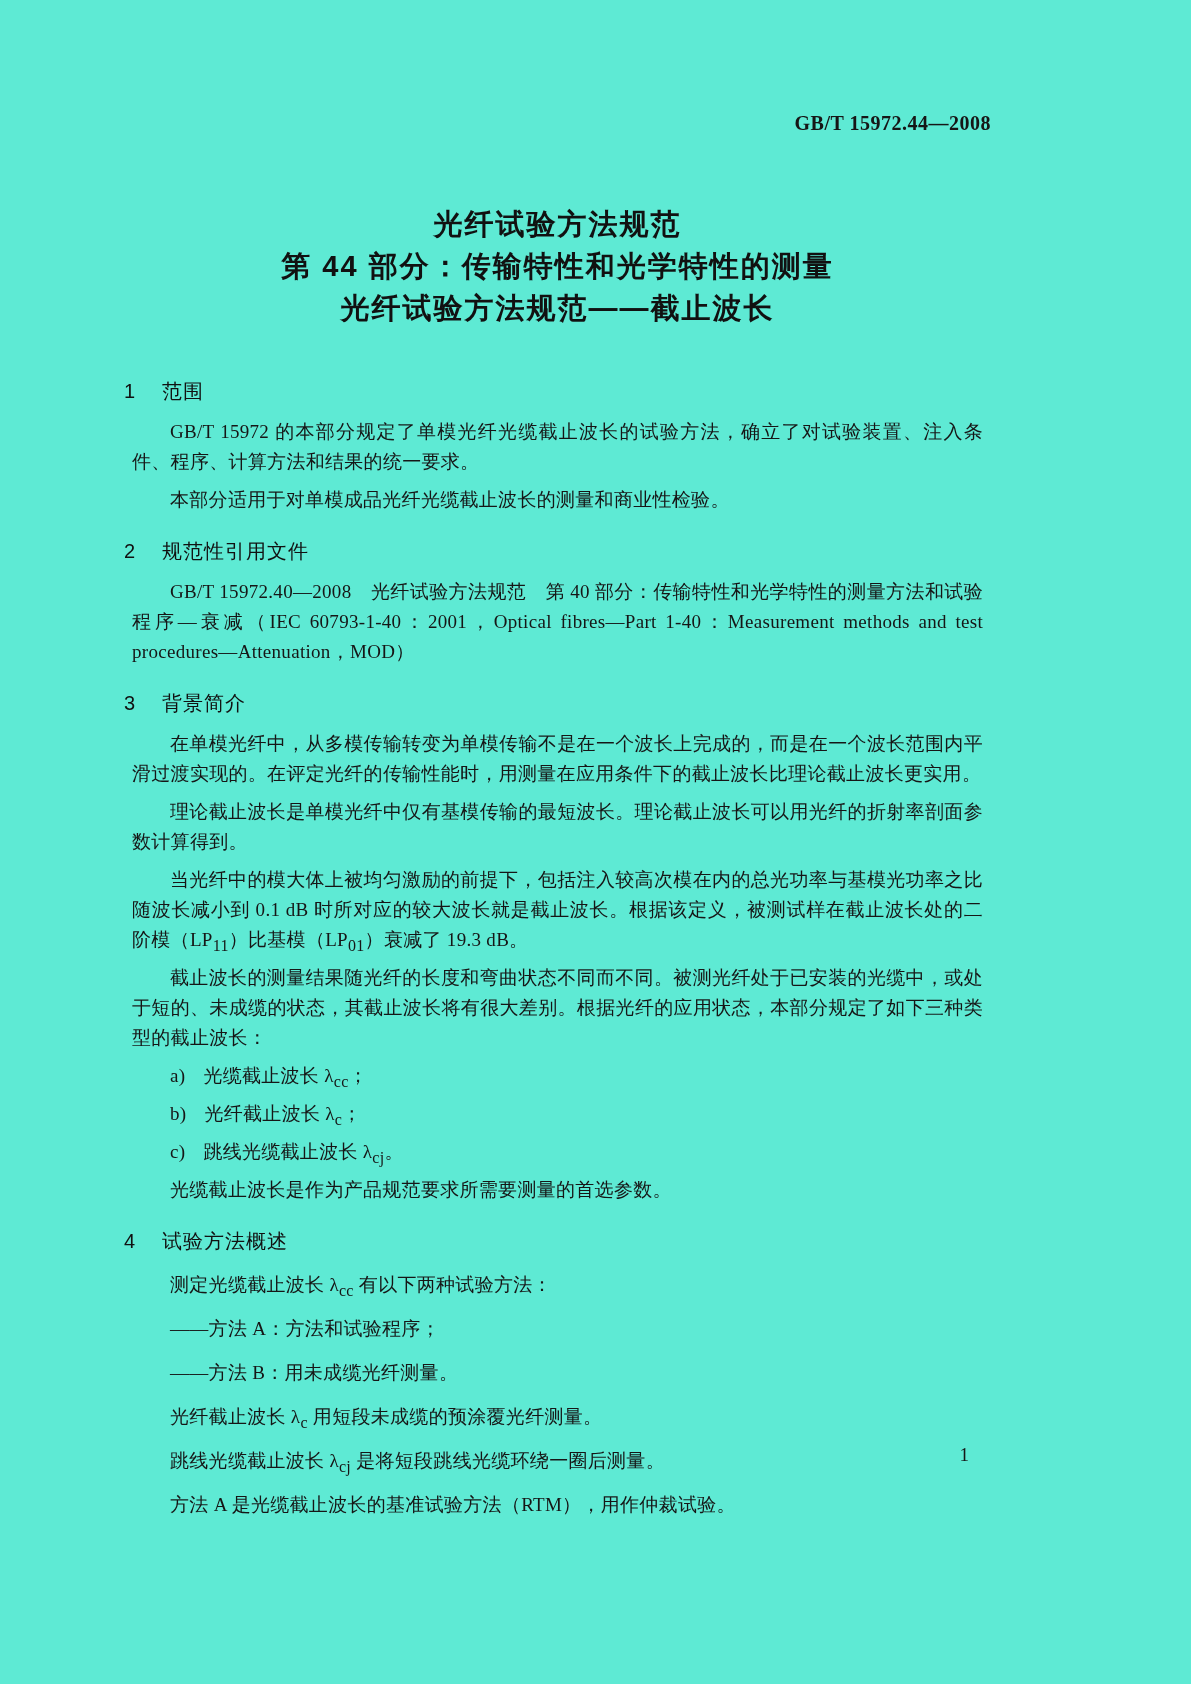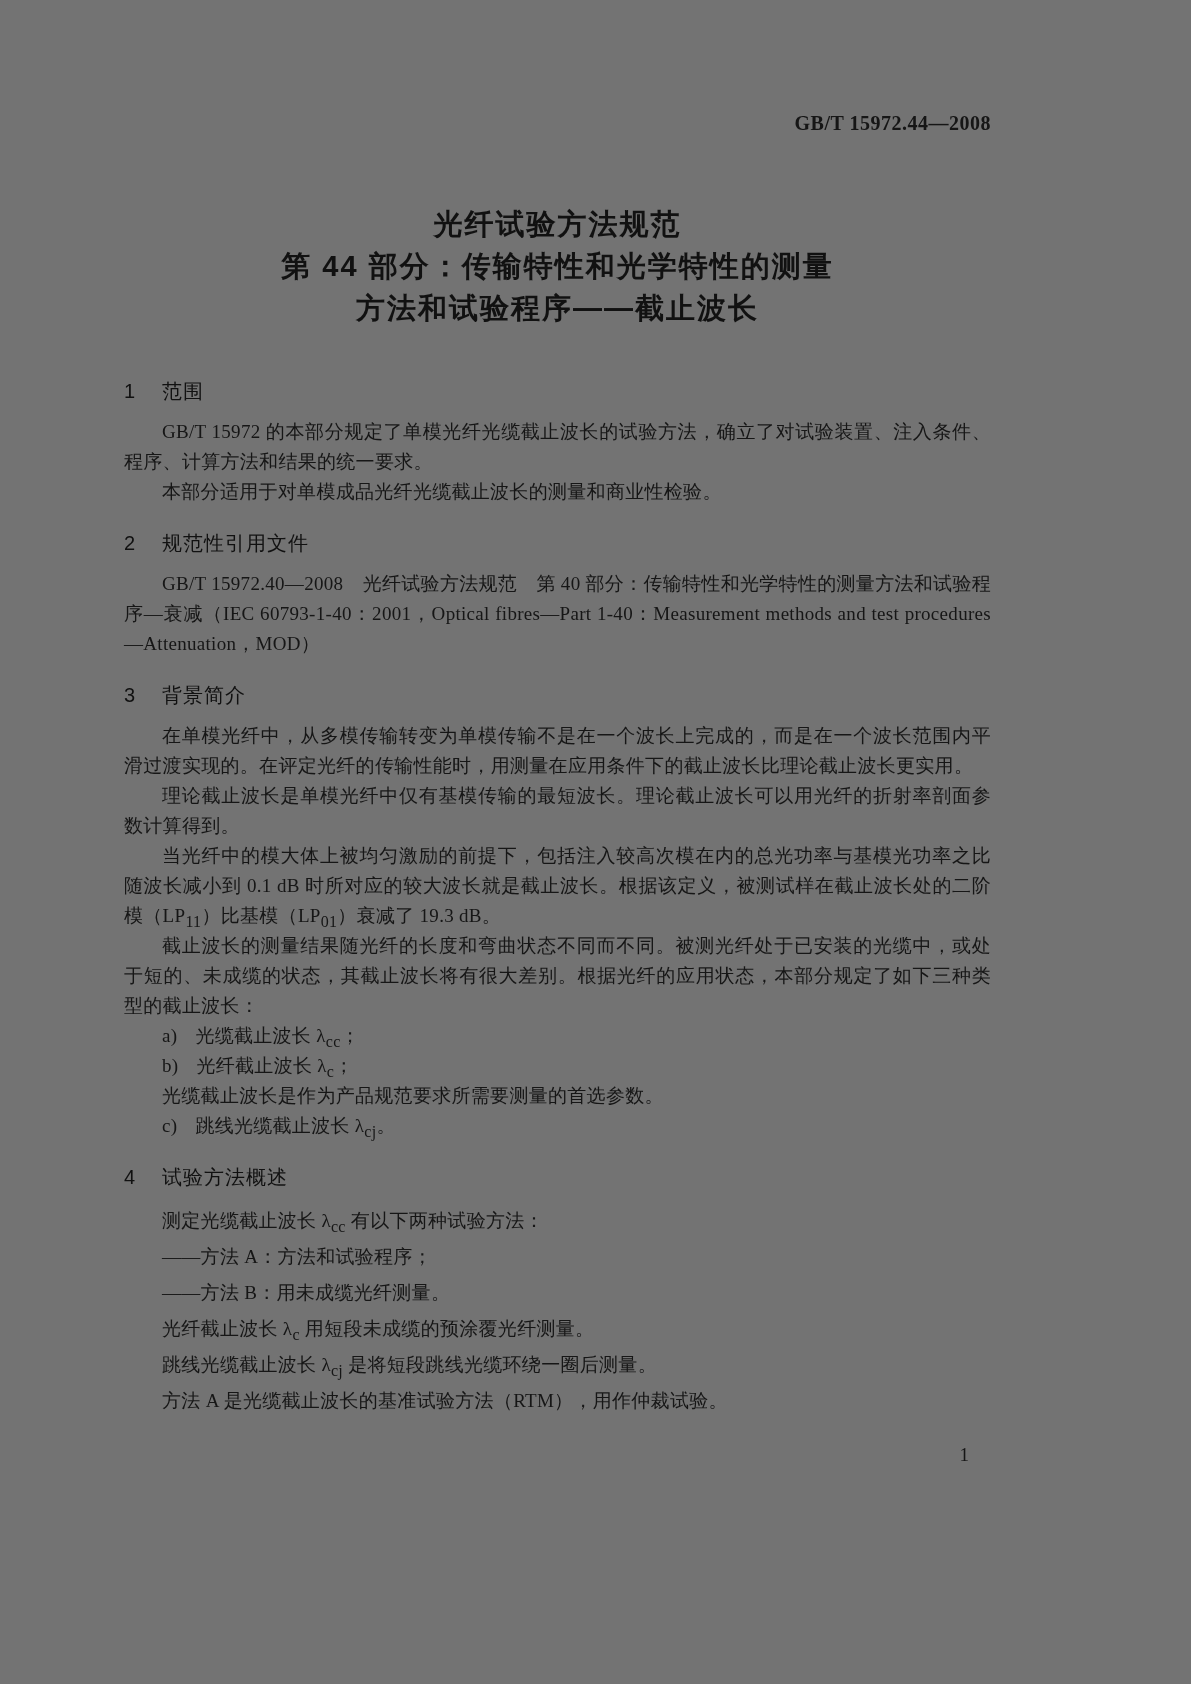--- a/index.html
+++ b/index.html
@@ -1,19 +1,19 @@
 <!DOCTYPE html>
 <html><head>
 <meta charset="utf-8">
 <style>
   html, body { margin: 0; padding: 0; background: #ffffff; }
   .page {
     width: 1191px;
     height: 1684px;
-    background: #737373;
+    background: #5eead4;
     position: relative;
     box-sizing: border-box;
     padding: 112px 200px 0 124px;
     font-family: "Liberation Serif", "DejaVu Serif", serif;
     color: #161616;
     overflow: hidden;
   }
   .doc-number {
     text-align: right;
     font-size: 20px;
@@ -37,21 +37,21 @@
     font-family: "Liberation Sans", "DejaVu Sans", sans-serif;
     font-size: 20px;
     font-weight: 400;
     line-height: 24px;
     margin: 0 0 14px 0;
     letter-spacing: 1px;
     color: #111111;
   }
   .sec-num { display: inline-block; min-width: 14px; margin-right: 24px; }
   p.body {
-    margin: 0;
+    margin: 8px;
     font-size: 19px;
     line-height: 30px;
     text-align: justify;
     letter-spacing: 0.3px;
   }
   p.indent { text-indent: 2em; }
   p.list-item { text-indent: 2em; }
   .li-marker { margin-right: 18px; }
   .sec4 p.body { line-height: 36px; }
   sub { font-size: 16px; line-height: 0; }
@@ -66,21 +66,21 @@
 </head>
 <body>
 
 <div class="page">
 
   <div class="doc-number">GB/T 15972.44—2008</div>
 
   <h1 class="doc-title">
     <span class="title-line">光纤试验方法规范</span>
     <span class="title-line">第 44 部分：传输特性和光学特性的测量</span>
-    <span class="title-line">方法和试验程序——截止波长</span>
+    <span class="title-line">光纤试验方法规范——截止波长</span>
   </h1>
 
   <section class="first">
     <h2 class="sec-heading">
       <span class="sec-num">1</span><span>范围</span>
     </h2>
     <p class="body indent">GB/T 15972 的本部分规定了单模光纤光缆截止波长的试验方法，确立了对试验装置、注入条件、程序、计算方法和结果的统一要求。</p>
     <p class="body indent">本部分适用于对单模成品光纤光缆截止波长的测量和商业性检验。</p>
   </section>
 
@@ -98,24 +98,24 @@
     <p class="body indent">在单模光纤中，从多模传输转变为单模传输不是在一个波长上完成的，而是在一个波长范围内平滑过渡实现的。在评定光纤的传输性能时，用测量在应用条件下的截止波长比理论截止波长更实用。</p>
     <p class="body indent">理论截止波长是单模光纤中仅有基模传输的最短波长。理论截止波长可以用光纤的折射率剖面参数计算得到。</p>
     <p class="body indent">当光纤中的模大体上被均匀激励的前提下，包括注入较高次模在内的总光功率与基模光功率之比随波长减小到 0.1 dB 时所对应的较大波长就是截止波长。根据该定义，被测试样在截止波长处的二阶模（LP<sub>11</sub>）比基模（LP<sub>01</sub>）衰减了 19.3 dB。</p>
     <p class="body indent">截止波长的测量结果随光纤的长度和弯曲状态不同而不同。被测光纤处于已安装的光缆中，或处于短的、未成缆的状态，其截止波长将有很大差别。根据光纤的应用状态，本部分规定了如下三种类型的截止波长：</p>
     <p class="body list-item">
       <span class="li-marker">a)</span><span>光缆截止波长 λ<sub>cc</sub>；</span>
     </p>
     <p class="body list-item">
       <span class="li-marker">b)</span><span>光纤截止波长 λ<sub>c</sub>；</span>
     </p>
-    <p class="body indent">光缆截止波长是作为产品规范要求所需要测量的首选参数。</p>
     <p class="body list-item">
       <span class="li-marker">c)</span><span>跳线光缆截止波长 λ<sub>cj</sub>。</span>
     </p>
+    <p class="body indent">光缆截止波长是作为产品规范要求所需要测量的首选参数。</p>
   </section>
 
   <section class="sec4">
     <h2 class="sec-heading">
       <span class="sec-num">4</span><span>试验方法概述</span>
     </h2>
     <p class="body indent">测定光缆截止波长 λ<sub>cc</sub> 有以下两种试验方法：</p>
     <p class="body indent">——方法 A：方法和试验程序；</p>
     <p class="body indent">——方法 B：用未成缆光纤测量。</p>
     <p class="body indent">光纤截止波长 λ<sub>c</sub> 用短段未成缆的预涂覆光纤测量。</p>

